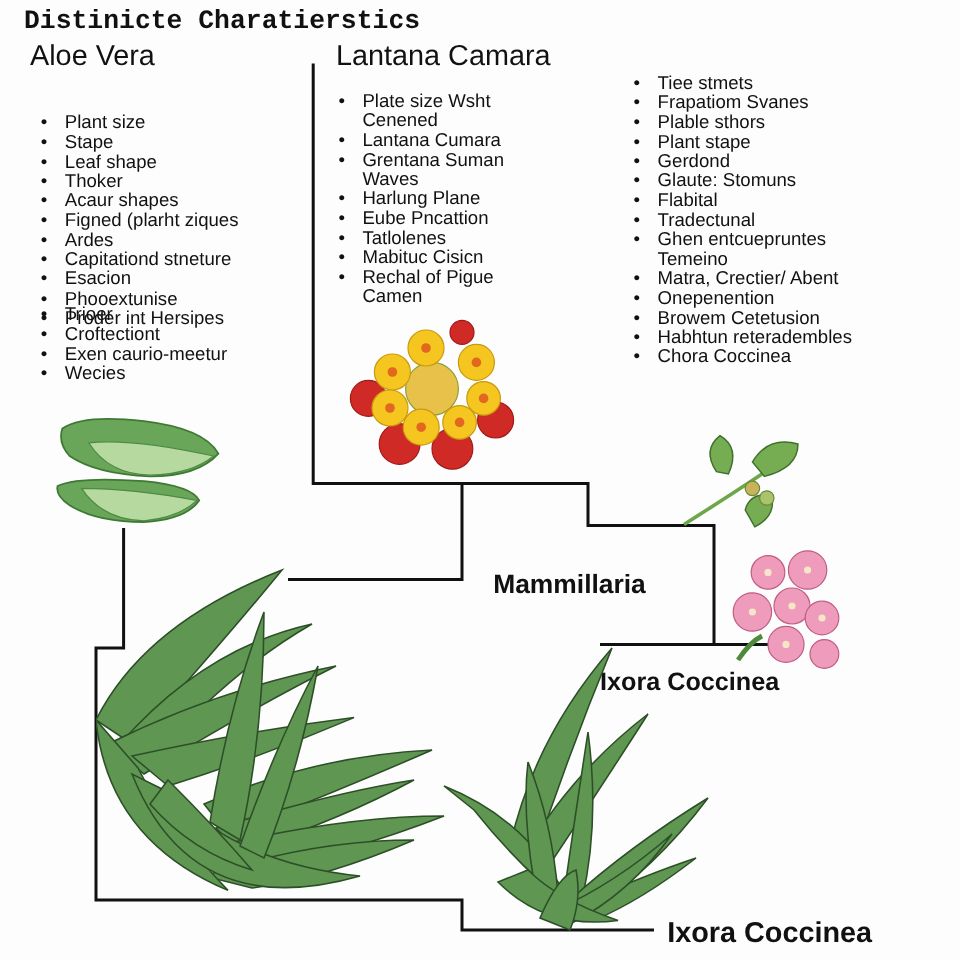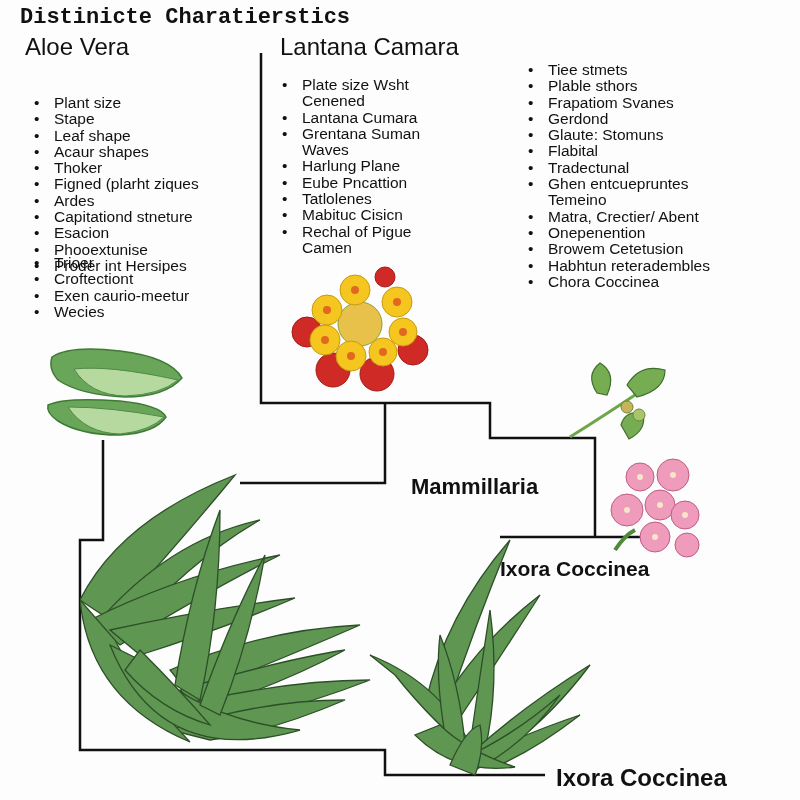--- a/index.html
+++ b/index.html
@@ -27,22 +27,22 @@
   </g>
 </svg>
 
 <div class="abs title">Distinicte Charatierstics</div>
 
 <div class="abs heading" style="left:25px; top:33px;">Aloe Vera</div>
 <ul class="abs list" style="left:30px; top:63px;margin-top:32px;">
   <li>Plant size</li>
   <li>Stape</li>
   <li>Leaf shape</li>
+  <li>Thoker</li>
   <li>Acaur shapes</li>
-  <li>Thoker</li>
   <li>Figned (plarht ziques</li>
   <li>Ardes</li>
   <li>Capitationd stneture</li>
   <li>Esacion</li>
   <li>Phooextunise</li>
   <li>Proder int Hersipes</li>
 </ul>
 <ul class="abs list" style="left:30px; top:255px;">
   <li>Trioer</li>
   <li>Croftectiont</li>
@@ -60,22 +60,23 @@
   <li>Harlung Plane</li>
   <li>Eube Pncattion</li>
   <li>Tatlolenes</li>
   <li>Mabituc Cisicn</li>
   <li>Rechal of Pigue</li>
   <li class="cont">Camen</li>
 </ul>
 
 <ul class="abs list" style="left:524px; top:62px;">
   <li>Tiee stmets</li>
+  <li>Frapatiom Svanes</li>
   <li>Plable sthors</li>
-  <li>Frapatiom Svanes</li>
+  <li>Plant stape</li>
   <li>Gerdond</li>
   <li>Glaute: Stomuns</li>
   <li>Flabital</li>
   <li>Tradectunal</li>
   <li>Ghen entcuepruntes</li>
   <li class="cont">Temeino</li>
   <li>Matra, Crectier/ Abent</li>
   <li>Onepenention</li>
   <li>Browem Cetetusion</li>
   <li>Habhtun reteradembles</li>

